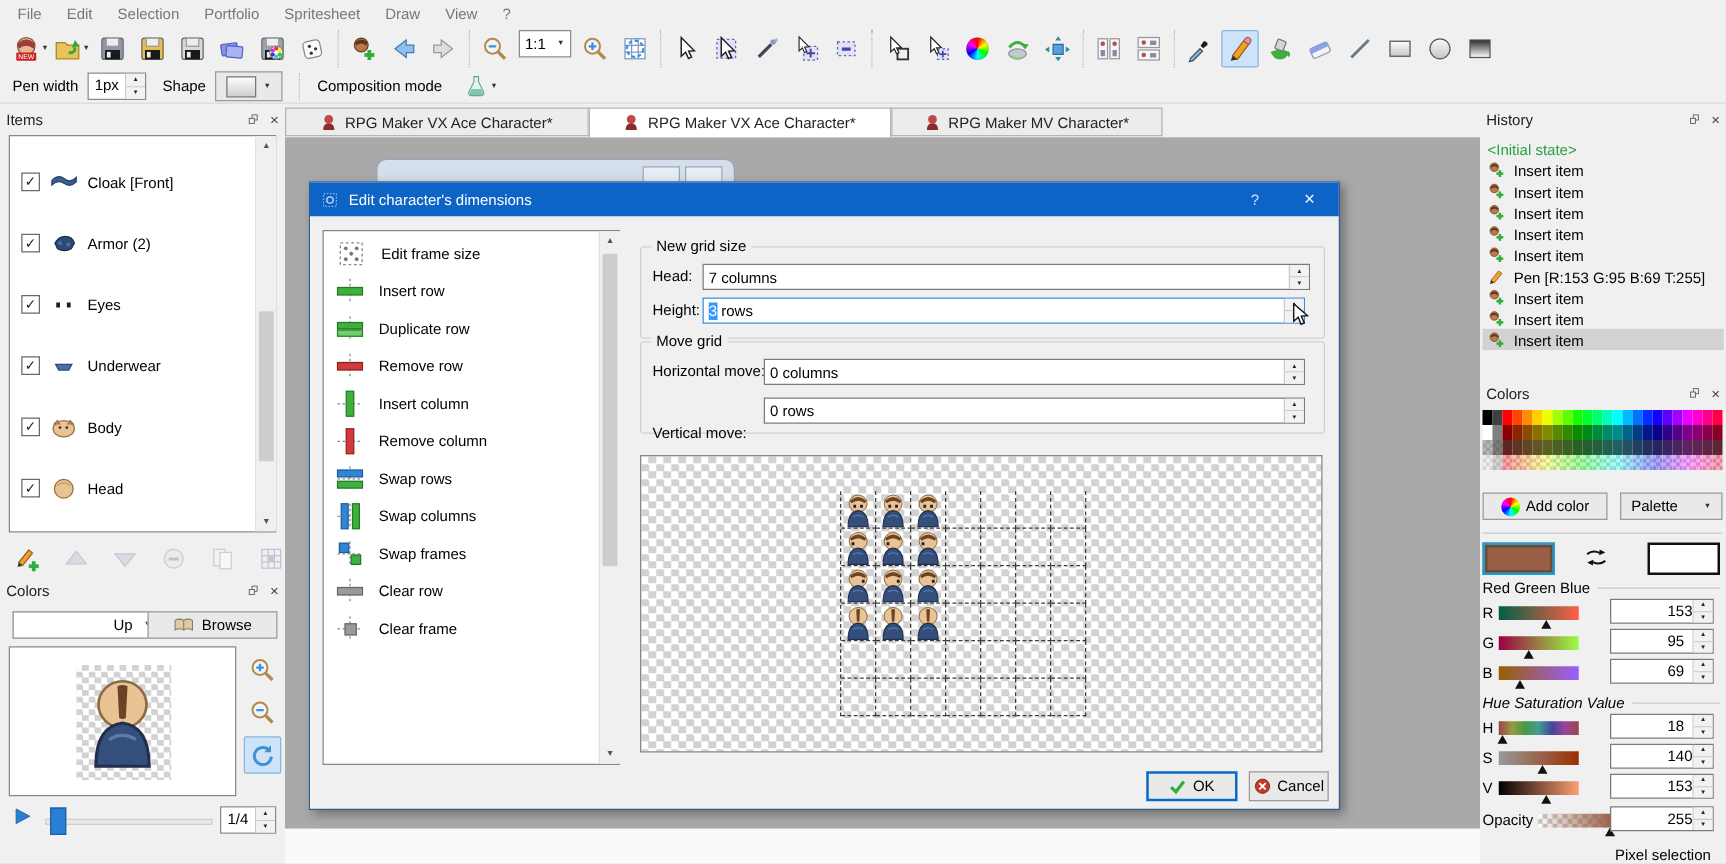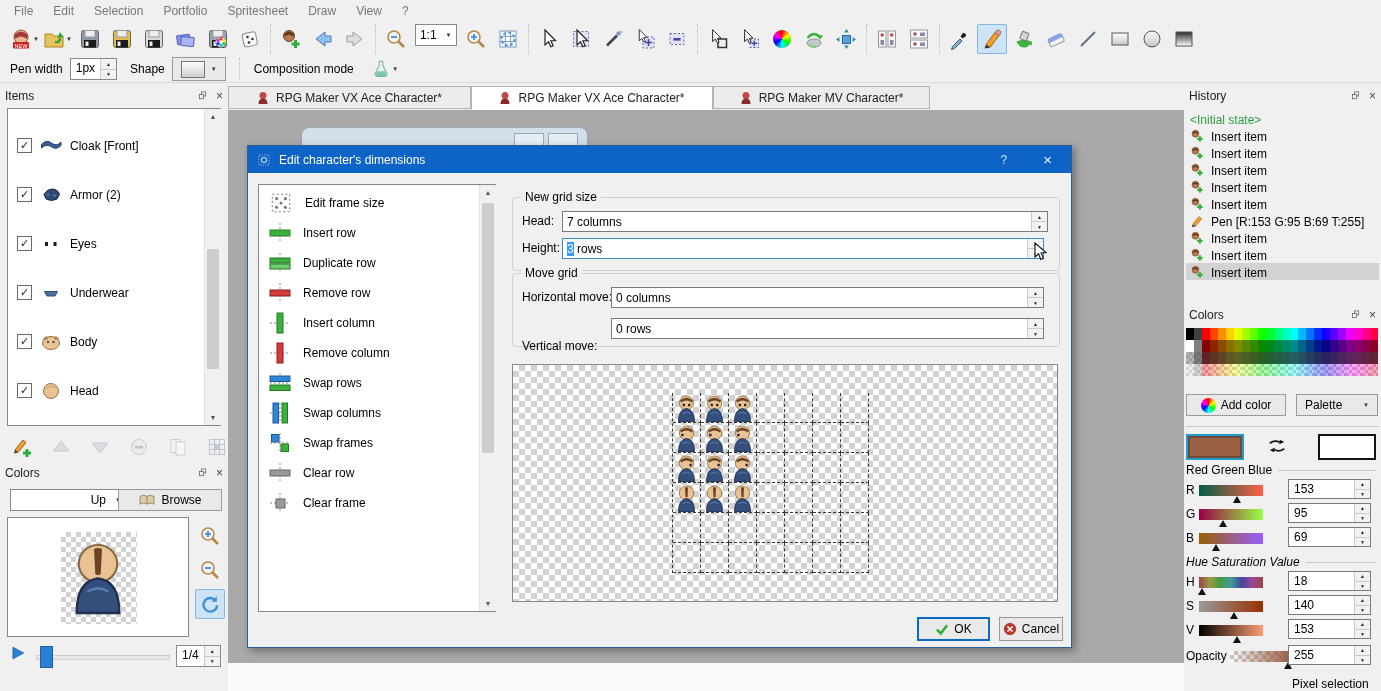--- a/index.html
+++ b/index.html
@@ -59,21 +59,21 @@
   .hist-row{display:flex;align-items:flex-end;gap:6px;height:17px;padding-left:4px;}
   .hist-row.sel{background:#d2d2d2;}
   
   .swatch{flex:1;height:12px;}
   .slider-row{position:absolute;display:flex;align-items:center;}
   .track{position:relative;height:11px;}
   .tri{position:absolute;bottom:-7px;width:0;height:0;border-left:4px solid transparent;border-right:4px solid transparent;border-bottom:7px solid #111;}
   .grouplabel{position:absolute;display:flex;align-items:center;gap:6px;width:190px;}
   .grouplabel .line{flex:1;height:1px;background:#c9c9c9;}
   .valubox{position:absolute;display:flex;background:#fff;border:1px solid #7a7a7a;height:20px;width:83px;box-sizing:border-box;align-items:stretch;}
-  .valubox .ftext{flex:1;display:flex;align-items:center;padding-left:5px;}
+  .valubox .ftext{flex:1;display:flex;align-items:center;padding-left:5px;margin-left:40px;}
 </style>
 </head>
 <body>
 
 <div class="root">
 
   <div class="menubar" id="menubar">
       <span class="menu-item">File</span>
       <span class="menu-item">Edit</span>
       <span class="menu-item">Selection</span>

